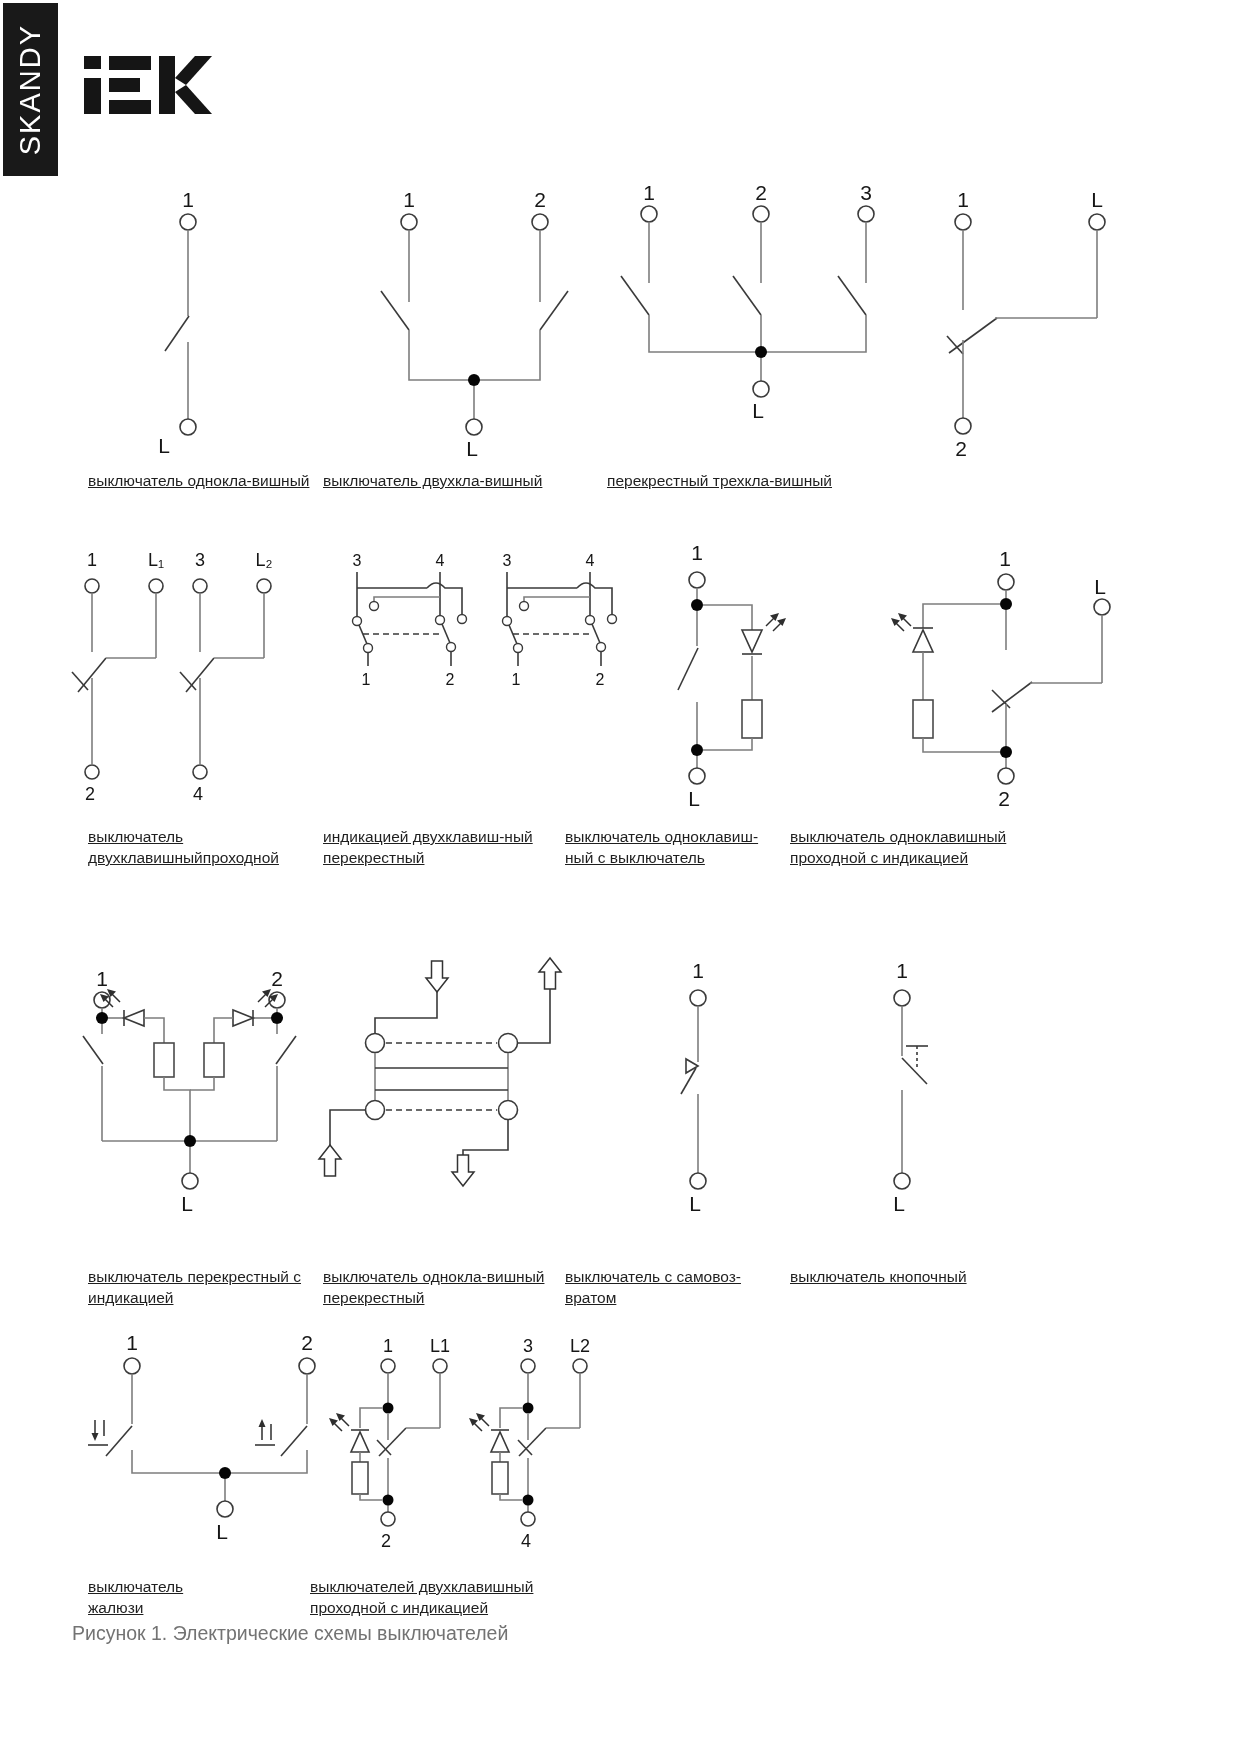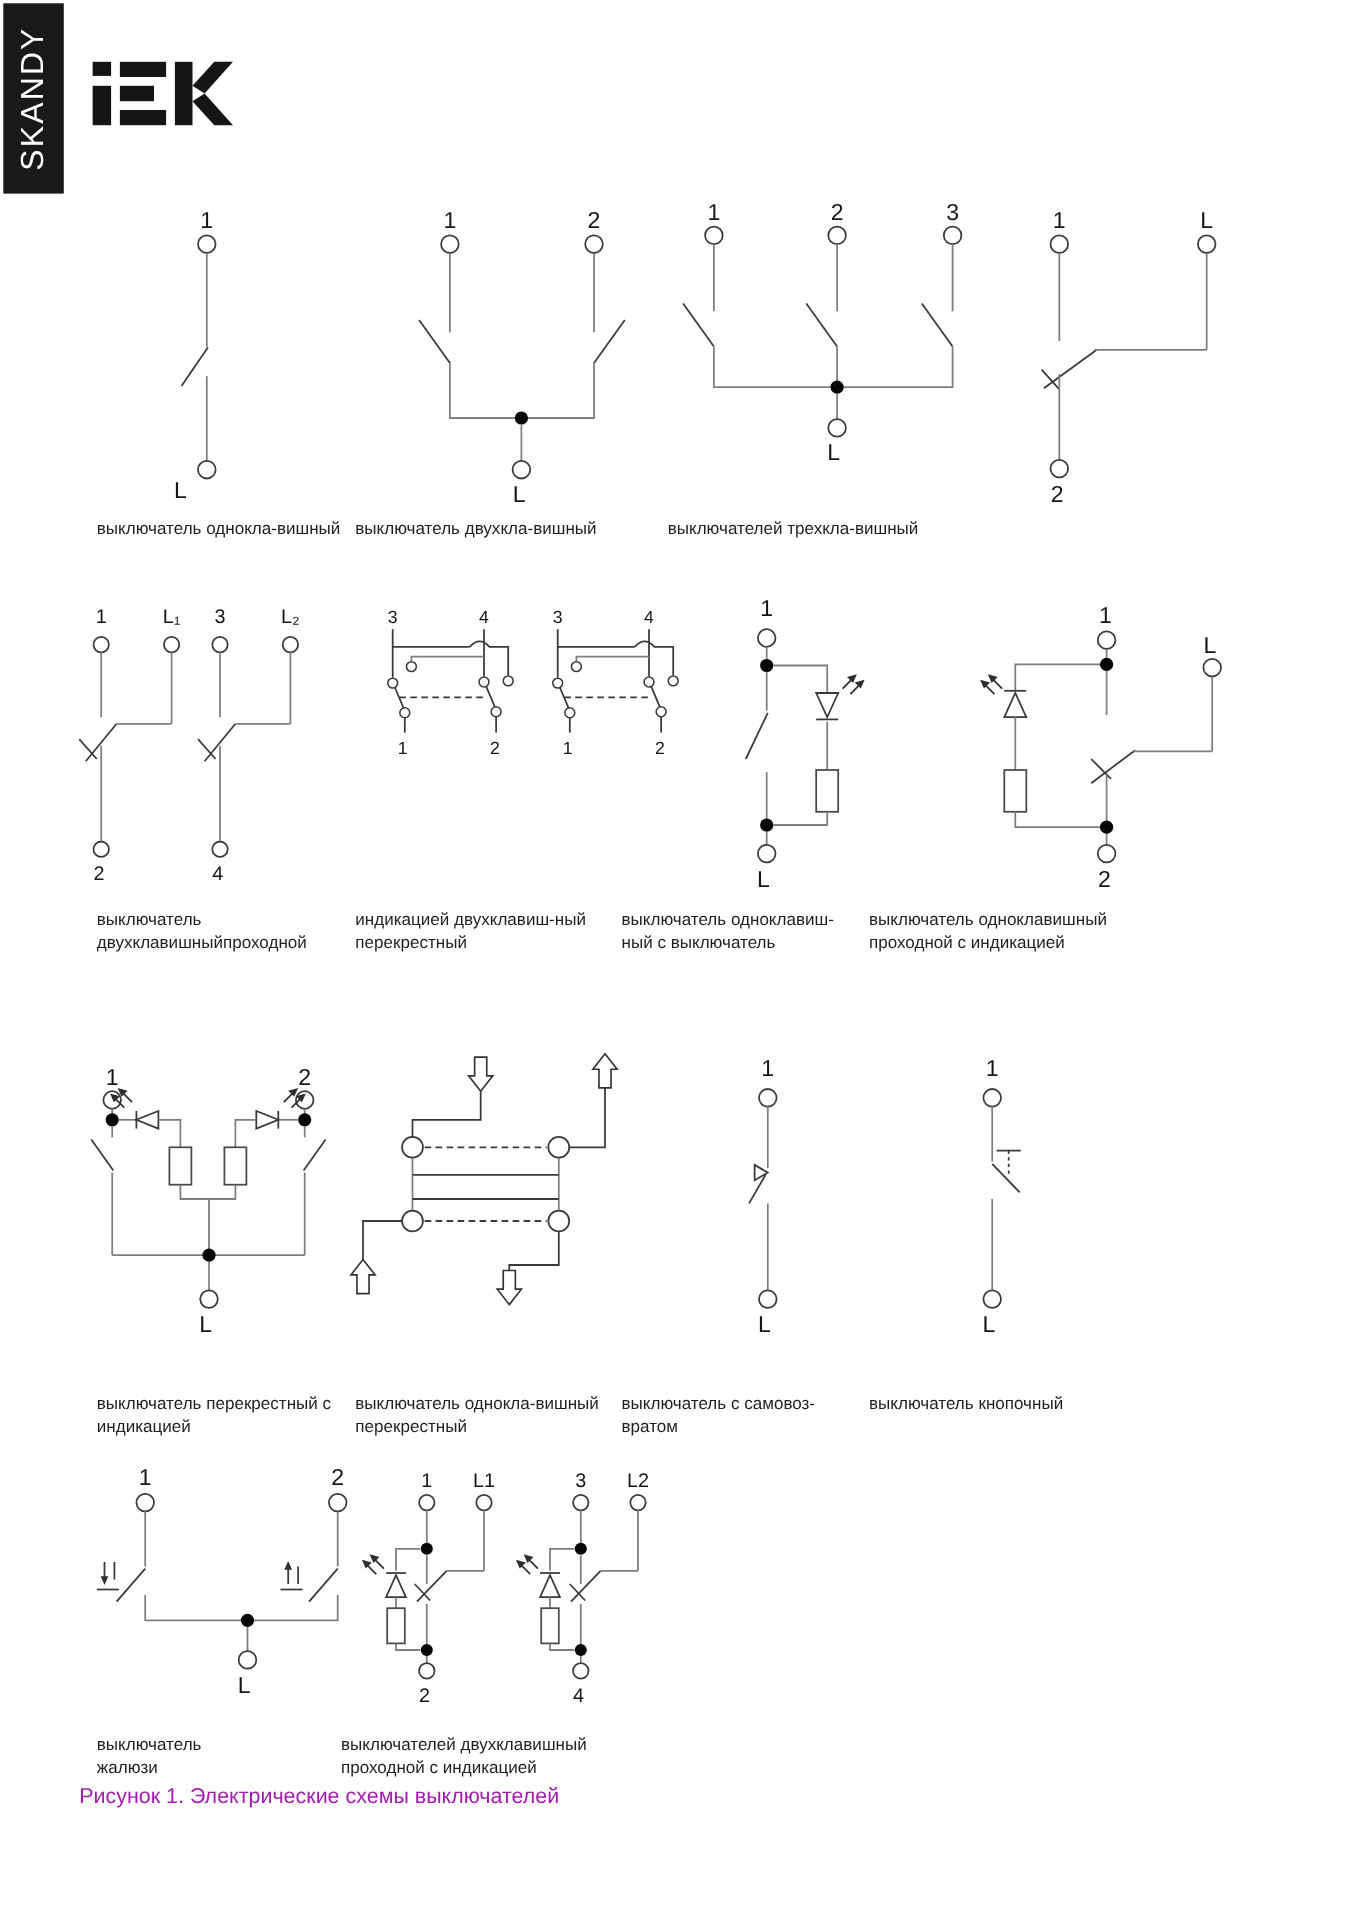--- a/index.html
+++ b/index.html
@@ -4,22 +4,22 @@
 <style>
   html,body{margin:0;padding:0;background:#e8e8e8;}
   .page{position:relative;width:1241px;height:1751px;background:#ffffff;margin:0 auto;
         font-family:"Liberation Sans",sans-serif;overflow:hidden;}
   .brandbar{position:absolute;left:3px;top:3px;width:55px;height:173px;background:#191919;
             display:flex;align-items:center;justify-content:center;}
   .brandbar span{color:#ffffff;font-size:29px;letter-spacing:2px;
                  writing-mode:vertical-rl;transform:rotate(180deg);}
   .logo{position:absolute;left:84px;top:56px;}
   svg.scheme{position:absolute;left:0;top:0;}
-  .cap{position:absolute;font-size:15.5px;line-height:21px;color:#1f1f1f;white-space:nowrap;}
-  .figcap{position:absolute;left:72px;top:1622px;font-size:19.5px;color:#a21caf;}
+  .cap{position:absolute;font-size:15.5px;line-height:21px;color:#1f1f1f;white-space:nowrap;text-decoration:underline;}
+  .figcap{position:absolute;left:72px;top:1622px;font-size:19.5px;color:#737373;}
   
   .w{stroke:#7e7e7e;stroke-width:1.6;fill:none;}
   .wd{stroke:#3a3a3a;stroke-width:1.6;fill:none;}
   .dash{stroke-dasharray:6 4;}
   .dash3{stroke-dasharray:3 3;}
   .tc{fill:#fff;stroke:#3a3a3a;stroke-width:1.6;}
   .sc{fill:#fff;stroke:#3a3a3a;stroke-width:1.4;}
   .dot{fill:#060606;stroke:none;}
   .res{fill:#fff;stroke:#4a4a4a;stroke-width:1.6;}
   .led{fill:#fff;stroke:#3a3a3a;stroke-width:1.6;}
@@ -405,21 +405,21 @@
     </g>
   </svg>
 
   <div class="cap" style="left:88px;top:470px">
     <div>выключатель однокла-вишный</div>
     </div>
   <div class="cap" style="left:323px;top:470px">
     <div>выключатель двухкла-вишный</div>
     </div>
   <div class="cap" style="left:607px;top:470px">
-    <div>выключателей трехкла-вишный</div>
+    <div>перекрестный трехкла-вишный</div>
     </div>
 
   <div class="cap" style="left:88px;top:826px">
     <div>выключатель</div>
       <div>двухклавишныйпроходной</div>
     </div>
   <div class="cap" style="left:323px;top:826px">
     <div>индикацией двухклавиш-ный</div>
       <div>перекрестный</div>
     </div>

